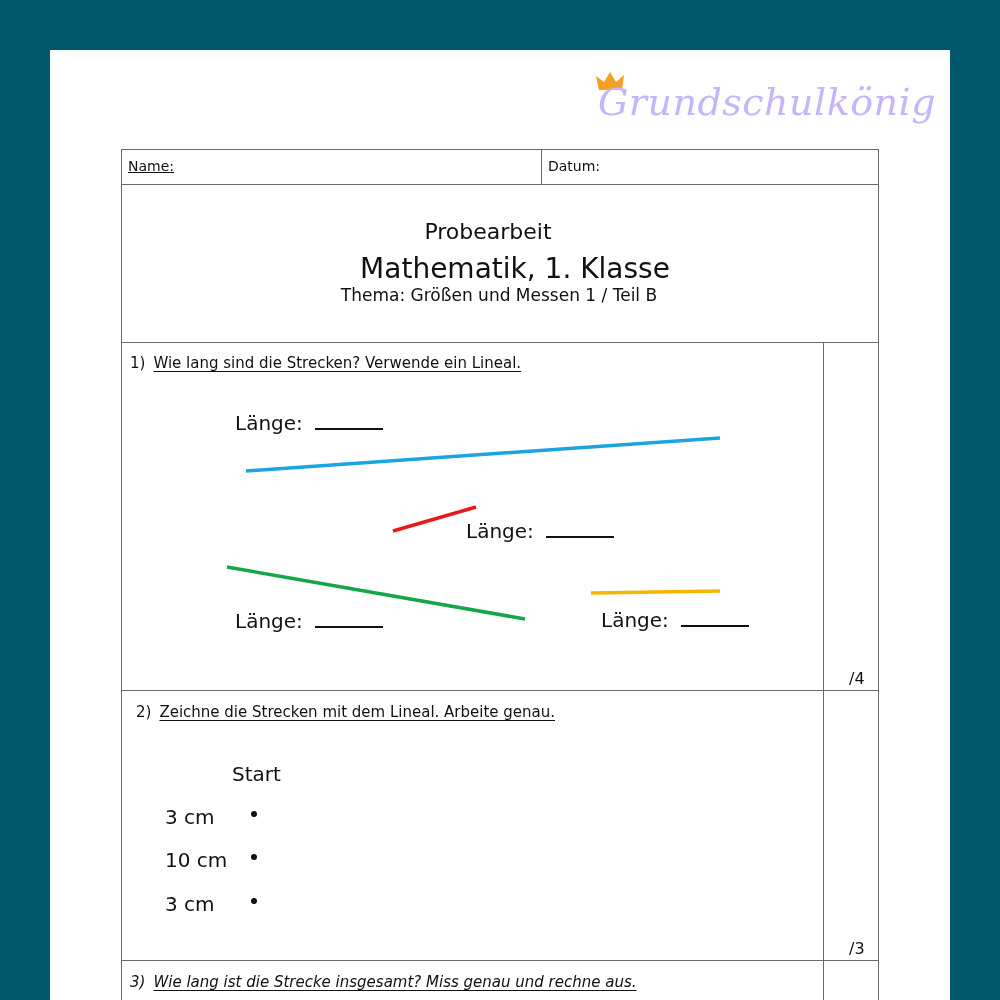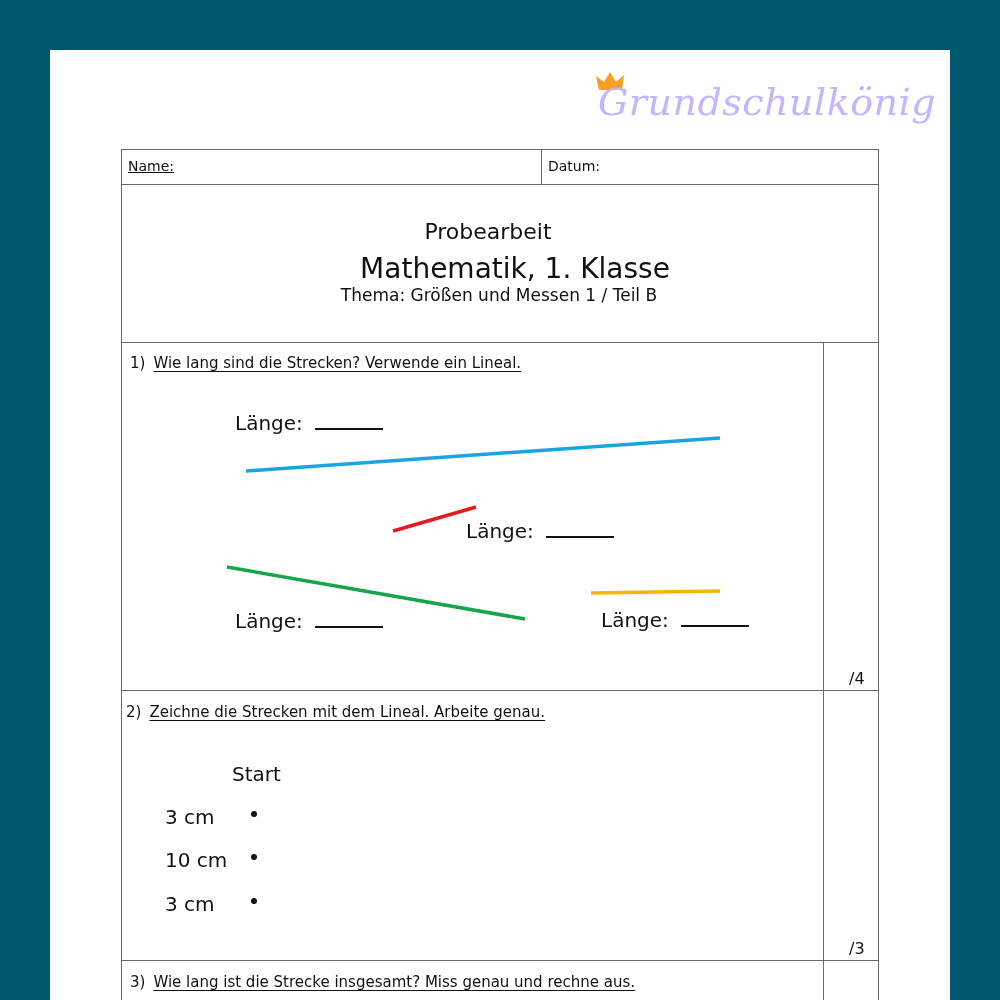--- a/index.html
+++ b/index.html
@@ -92,34 +92,34 @@
   <span>Länge:</span><span class="blank"></span>
 </div>
 <div class="laenge" style="left:601px; top:607px;">
   <span>Länge:</span><span class="blank"></span>
 </div>
 
 <span class="pts" style="left:849px; top:669px;">/4</span>
 
 <div class="hline" style="left:121px; top:690px; width:758px;"></div>
 
-<div class="q" style="left:126px; top:703px;text-align:center;">
+<div class="q" style="left:136px; top:703px;text-align:center;">
   <span class="num">2)</span><span class="txt">Zeichne die Strecken mit dem Lineal. Arbeite genau.</span>
 </div>
 
 <span class="row2-txt" style="left:232px; top:762px;">Start</span>
 
 <span class="row2-txt" style="left:165px; top:805px;">3 cm</span>
 <div class="dot" style="left:251px; top:811px;"></div>
 
 <span class="row2-txt" style="left:165px; top:848px;">10 cm</span>
 <div class="dot" style="left:251px; top:854px;"></div>
 
 <span class="row2-txt" style="left:165px; top:892px;">3 cm</span>
 <div class="dot" style="left:251px; top:898px;"></div>
 
 <span class="pts" style="left:849px; top:939px;">/3</span>
 
 <div class="hline" style="left:121px; top:960px; width:758px;"></div>
 
-<div class="q" style="left:130px; top:973px;">
+<div class="q" style="left:130px; top:973px;font-style:italic;">
   <span class="num">3)</span><span class="txt">Wie lang ist die Strecke insgesamt? Miss genau und rechne aus.</span>
 </div>
 
 </body></html>

